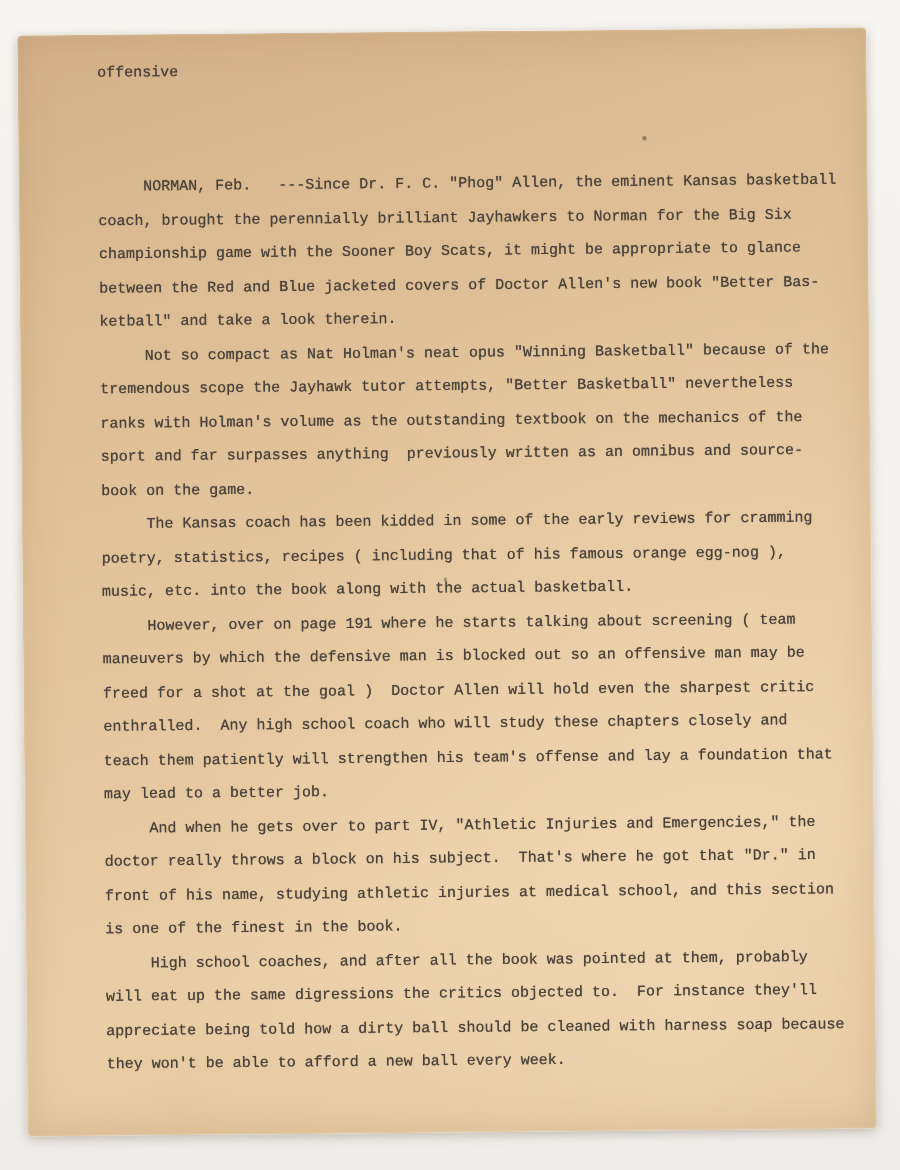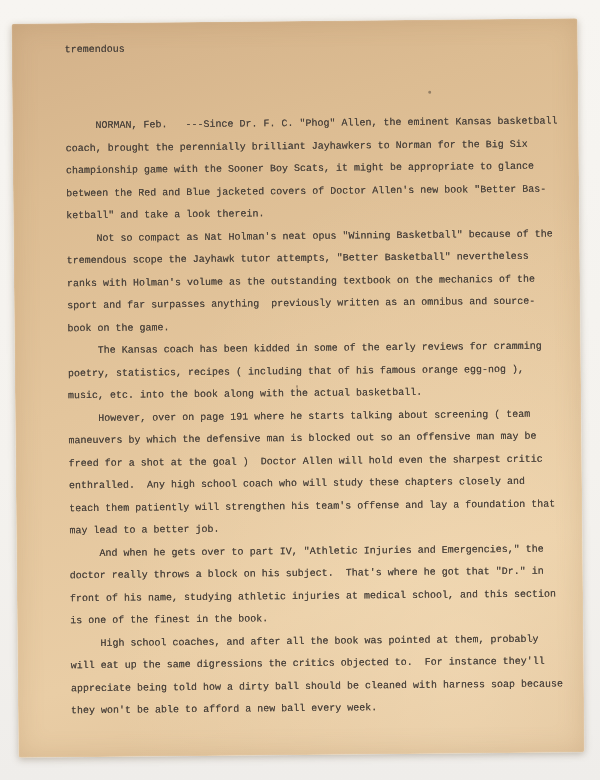--- a/index.html
+++ b/index.html
@@ -66,19 +66,19 @@
   }
   .speck.s1 { left: 416px; top: 71px; width: 3px; height: 3px; }
   .speck.s2 { left: 514px; top: 620px; width: 2px; height: 2px; background: rgba(100,86,70,0.4); }
   .speck.s3 { left: 281px; top: 364px; width: 2px; height: 3px; background: rgba(88,76,64,0.45); }
 </style>
 </head>
 <body>
 
 <div class="stage">
   <div class="paper">
-    <div class="slug">tremendous</div>
+    <div class="slug">offensive</div>
     <div class="typescript"><div>     NORMAN, Feb.   ---Since Dr. F. C. "Phog" Allen, the eminent Kansas basketball</div><div>coach, brought the perennially brilliant Jayhawkers to Norman for the Big Six</div><div>championship game with the Sooner Boy Scats, it might be appropriate to glance</div><div>between the Red and Blue jacketed covers of Doctor Allen's new book "Better Bas-</div><div>ketball" and take a look therein.</div><div>     Not so compact as Nat Holman's neat opus "Winning Basketball" because of the</div><div>tremendous scope the Jayhawk tutor attempts, "Better Basketball" nevertheless</div><div>ranks with Holman's volume as the outstanding textbook on the mechanics of the</div><div>sport and far surpasses anything  previously written as an omnibus and source-</div><div>book on the game.</div><div>     The Kansas coach has been kidded in some of the early reviews for cramming</div><div>poetry, statistics, recipes ( including that of his famous orange egg-nog ),</div><div>music, etc. into the book along with the actual basketball.</div><div>     However, over on page 191 where he starts talking about screening ( team</div><div>maneuvers by which the defensive man is blocked out so an offensive man may be</div><div>freed for a shot at the goal )  Doctor Allen will hold even the sharpest critic</div><div>enthralled.  Any high school coach who will study these chapters closely and</div><div>teach them patiently will strengthen his team's offense and lay a foundation that</div><div>may lead to a better job.</div><div>     And when he gets over to part IV, "Athletic Injuries and Emergencies," the</div><div>doctor really throws a block on his subject.  That's where he got that "Dr." in</div><div>front of his name, studying athletic injuries at medical school, and this section</div><div>is one of the finest in the book.</div><div>     High school coaches, and after all the book was pointed at them, probably</div><div>will eat up the same digressions the critics objected to.  For instance they'll</div><div>appreciate being told how a dirty ball should be cleaned with harness soap because</div><div>they won't be able to afford a new ball every week.</div></div>
     <span class="speck s1"></span>
     <span class="speck s2"></span>
     <span class="speck s3"></span>
   </div>
 </div>
 
 </body></html>

